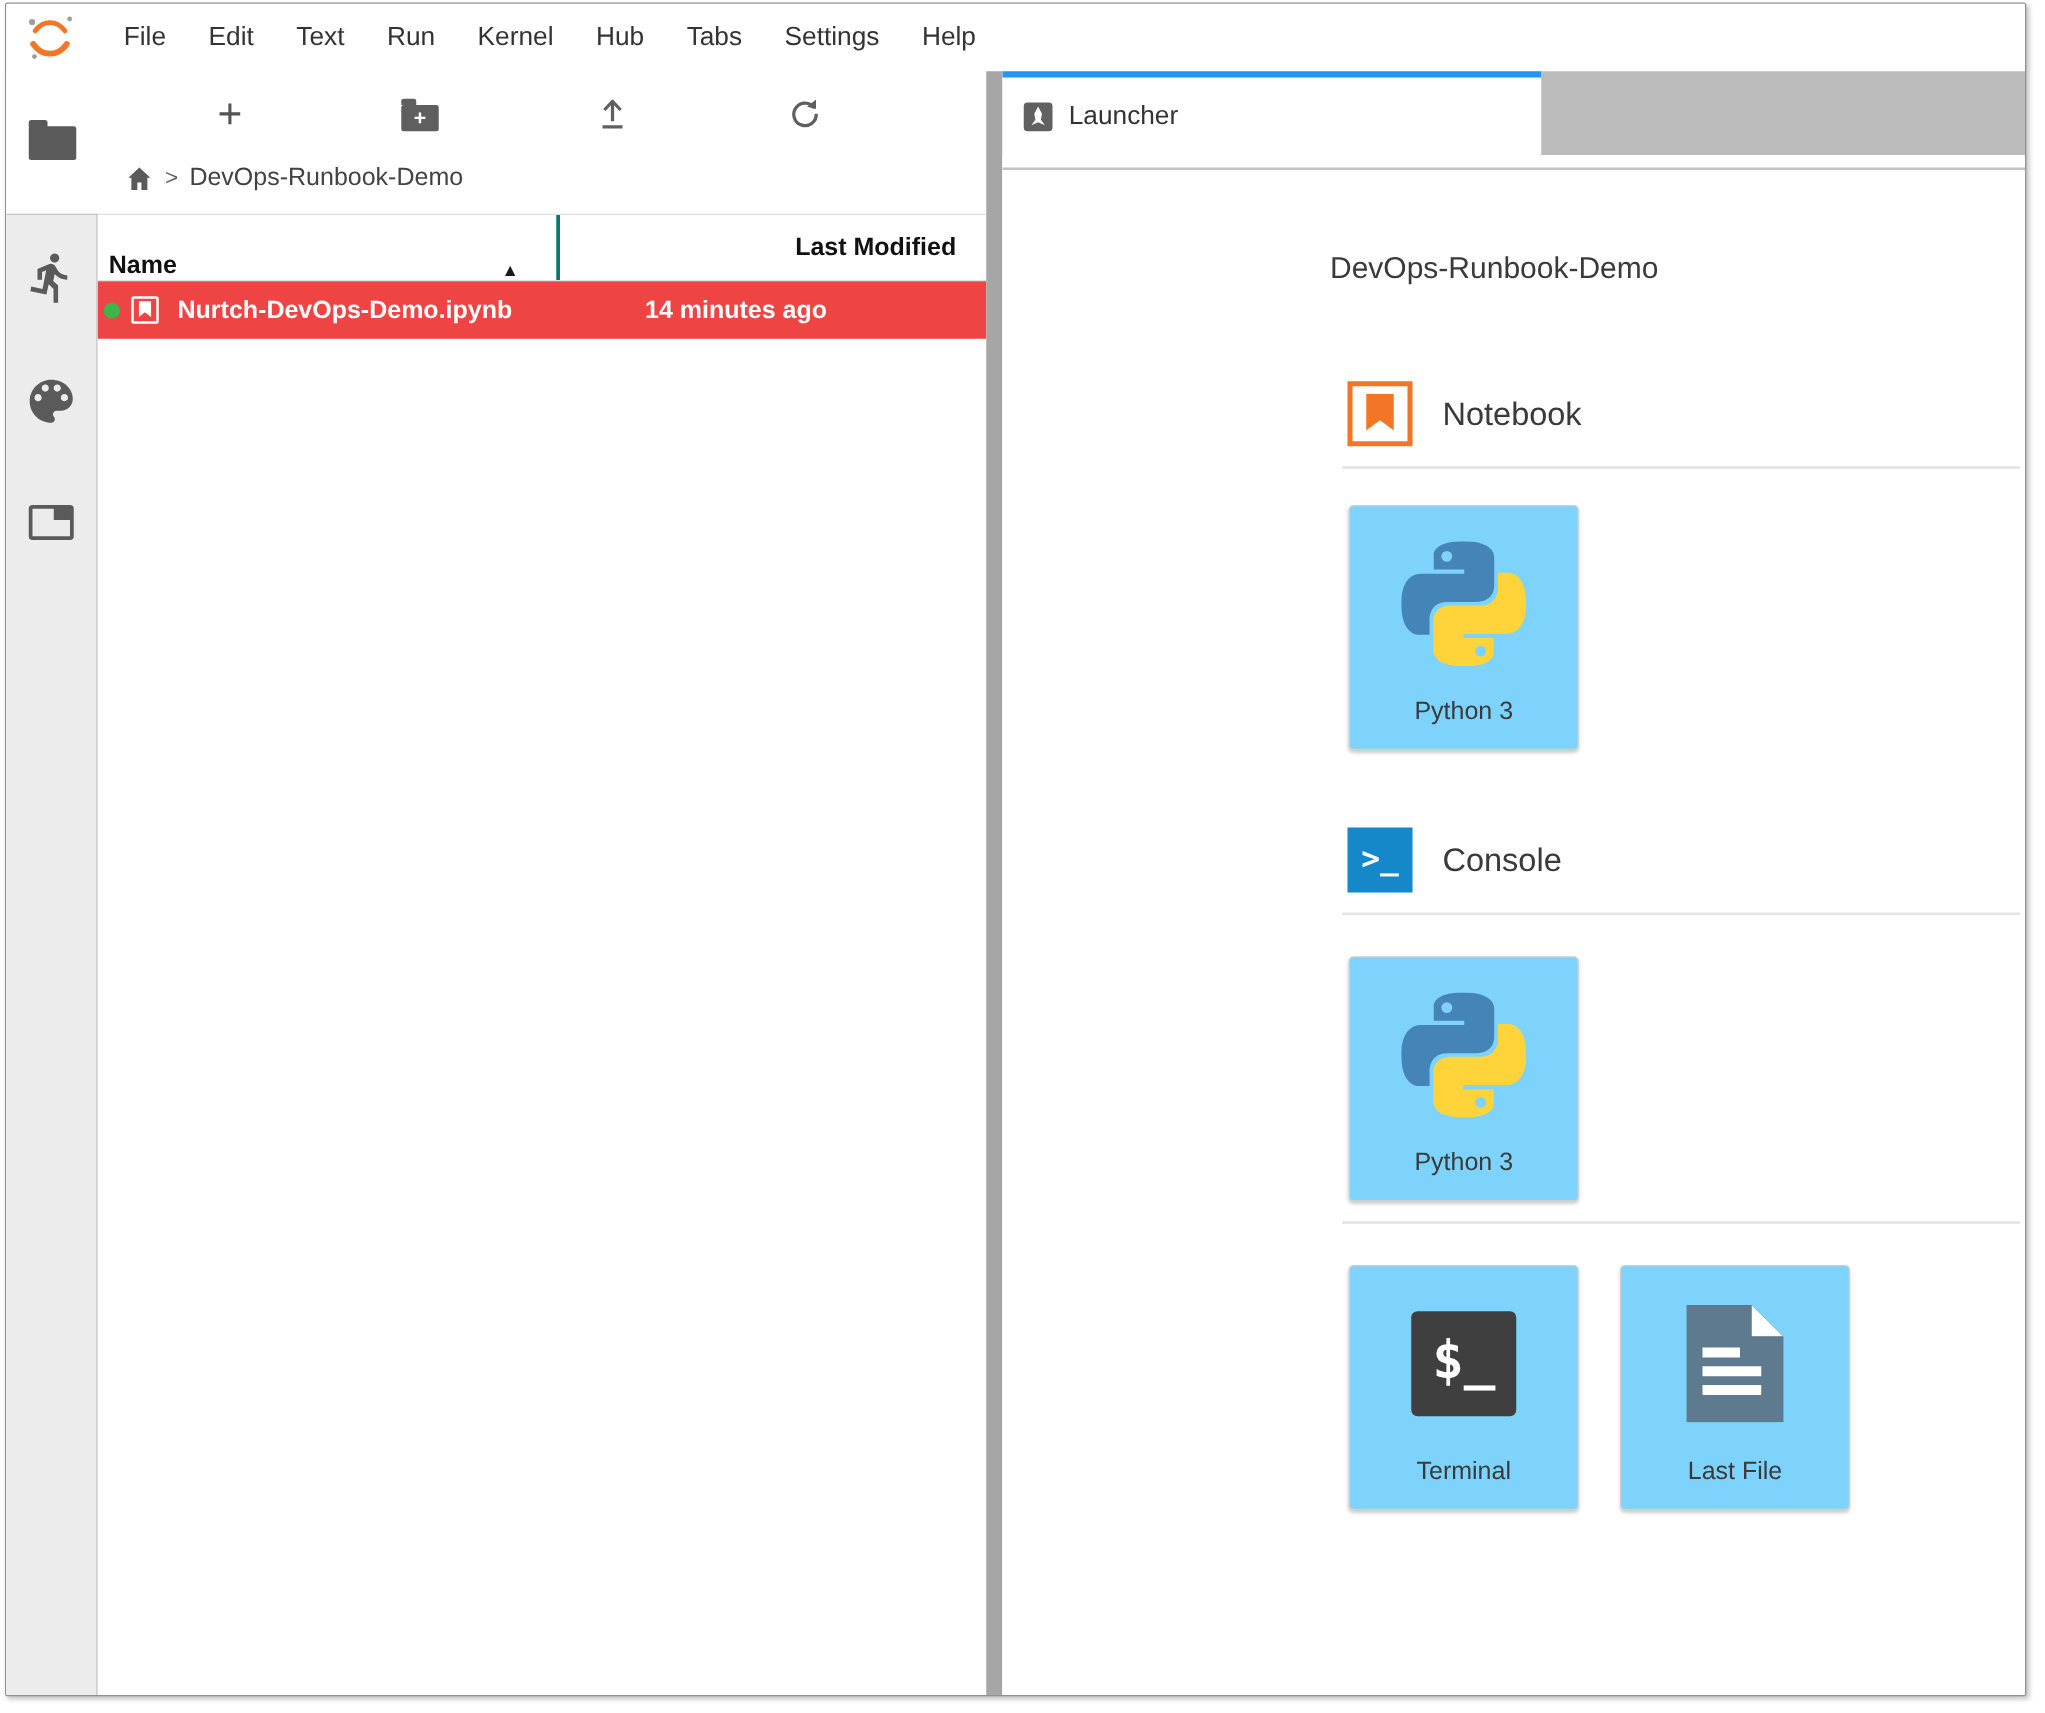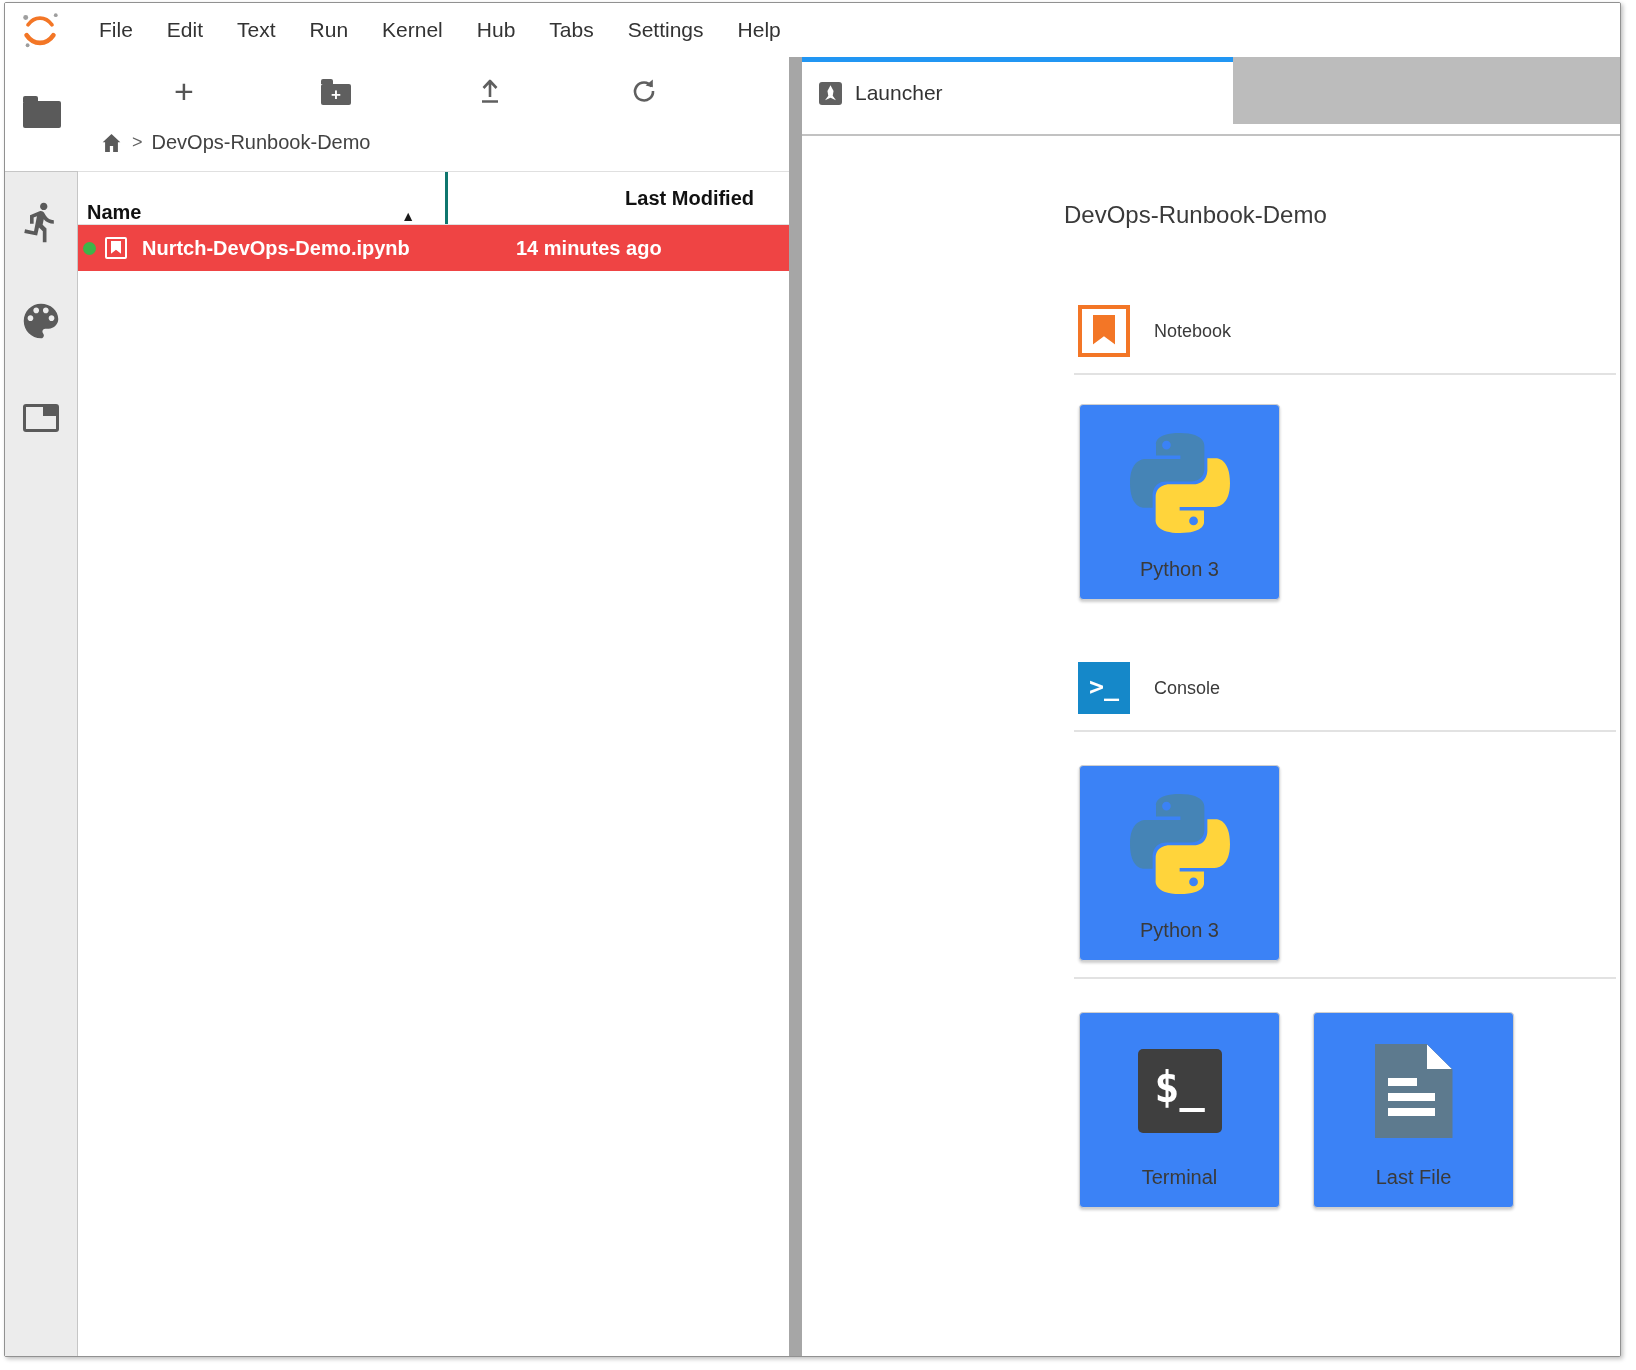--- a/index.html
+++ b/index.html
@@ -42,21 +42,21 @@
   .nf-shape::before { content:""; position:absolute; top:-5px; left:0; width:12px; height:5px; background:#5f5f5f; border-radius:2px 2px 0 0; }
   .nf-plus { position:absolute; inset:0; display:flex; align-items:center; justify-content:center; color:#fff; font-size:17px; font-weight:bold; line-height:1; }
 
   .breadcrumb { position:absolute; left:22px; top:74px; display:flex; align-items:center; gap:9px; font-size:20px; color:#424242; }
   .crumb-sep { color:#616161; font-size:18px; }
   .crumb-path { cursor:default; }
 
   .fb-header { height:54px; flex:none; border-top:1px solid #e0e0e0; border-bottom:1px solid #e0e0e0; display:flex; align-items:stretch; font-weight:bold; font-size:20px; color:#111; }
   .col-name { width:370px; flex:none; display:flex; align-items:flex-end; padding-left:9px; border-right:3px solid #0f766e; cursor:pointer; }
   .sort-caret { margin-left:auto; margin-right:30px; font-size:14px; color:#1a1a1a; }
-  .col-mod { flex:1; display:flex; align-items:center; justify-content:flex-end; padding-right:35px; cursor:pointer; }
+  .col-mod { flex:1; display:flex; align-items:center; justify-content:flex-end; padding-right:24px; cursor:pointer; }
 
   .fb-row { height:46px; flex:none; background:#ef4444; color:#fff; display:flex; align-items:center; font-size:20px; font-weight:bold; cursor:pointer; }
   .row-left { width:438px; flex:none; display:flex; align-items:center; padding-left:5px; }
   .run-dot { width:13px; height:13px; border-radius:50%; background:#3db549; margin-right:9px; flex:none; }
   .row-nb { width:22px; height:22px; border:2px solid #fff; border-radius:2px; position:relative; margin-right:15px; flex:none; }
   .row-nb .bm { position:absolute; left:22%; top:10%; width:56%; height:72%; background:#fff; clip-path:polygon(0 0,100% 0,100% 100%,50% 70%,0 100%); }
   .row-right { flex:1; text-align:left; padding-right:40px; }
 
   
   .splitter { width:13px; flex:none; background:#a6a6a6; cursor:col-resize; }
@@ -66,25 +66,25 @@
   .tabbar { height:67px; flex:none; background:#bcbcbc; display:flex; }
   .dock-tab { width:431px; flex:none; background:#fff; border-top:5px solid #2196f3; display:flex; align-items:center; padding-left:17px; gap:13px; font-size:21px; color:#333; cursor:pointer; }
   .rocket { width:23px; height:23px; background:#616161; border-radius:3px; position:relative; flex:none; }
   .rocket i { position:absolute; inset:3px; background:#fff; clip-path:polygon(50% 4%,68% 38%,63% 66%,82% 92%,50% 78%,18% 92%,37% 66%,32% 38%); }
   .tab-underline { height:12px; flex:none; background:#fff; border-bottom:2px solid #c2c2c2; }
 
   .launcher { flex:1; overflow:hidden; padding:0 4px 0 262px; background:#fff; }
   .l-title { margin:64px 0 0 0; font-size:24px; font-weight:normal; color:#3a3a3a; line-height:30px; }
   .l-sec-head { display:flex; align-items:center; gap:24px; margin-left:14px; height:52px; }
   .mt-notebook { margin-top:75px; } .mt-console { margin-top:62px; } .mt-other { margin-top:66px; }
-  .l-sec-label { font-size:18px; color:#3a3a3a; }
+  .l-sec-label { font-size:26px; color:#3a3a3a; }
   .l-hr { height:2px; background:#e2e2e2; margin-left:10px; margin-top:16px; }
   .l-cards { display:flex; gap:33px; margin-left:15px; margin-top:29px; }
   .l-cards.other-row, .l-cards.console-row { margin-top:33px; }
-  .l-card { width:201px; height:196px; background:#3b82f6; border:1px solid #cfcfcf; border-radius:4px; box-shadow:0 2px 3px rgba(0,0,0,0.2); display:flex; flex-direction:column; align-items:center; cursor:pointer; }
+  .l-card { width:184px; height:196px; background:#7dd3fc; border:1px solid #cfcfcf; border-radius:4px; box-shadow:0 2px 3px rgba(0,0,0,0.2); display:flex; flex-direction:column; align-items:center; cursor:pointer; }
   .c-icon { margin-top:26px; height:104px; display:flex; align-items:center; justify-content:center; }
   .c-label { margin-top:auto; margin-bottom:18px; font-size:20px; color:#3a3a3a; }
 
   .nb-icon { width:52px; height:52px; flex:none; border:4px solid #f37626; background:#fff; position:relative; }
   .nb-icon .bm { position:absolute; left:24%; top:13%; width:52%; height:68%; background:#f37626; clip-path:polygon(0 0,100% 0,100% 100%,50% 72%,0 100%); }
 
   .cons-icon { width:52px; height:52px; flex:none; background:#1588c9; color:#fff; display:flex; align-items:center; justify-content:center; font-family:"DejaVu Sans Mono", monospace; font-weight:bold; font-size:25px; padding-bottom:4px; }
 
   .term-icon { width:84px; height:84px; background:#3f3f3f; border-radius:5px; color:#fff; display:flex; align-items:center; justify-content:center; font-family:"DejaVu Sans Mono", monospace; font-weight:bold; font-size:42px; padding-bottom:8px; }
 

